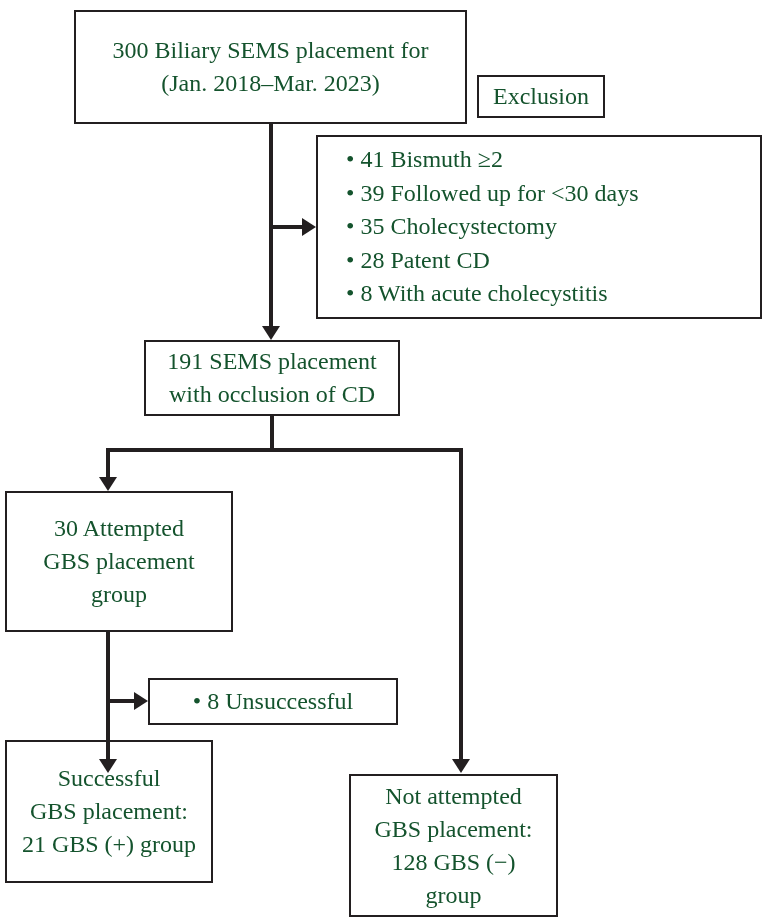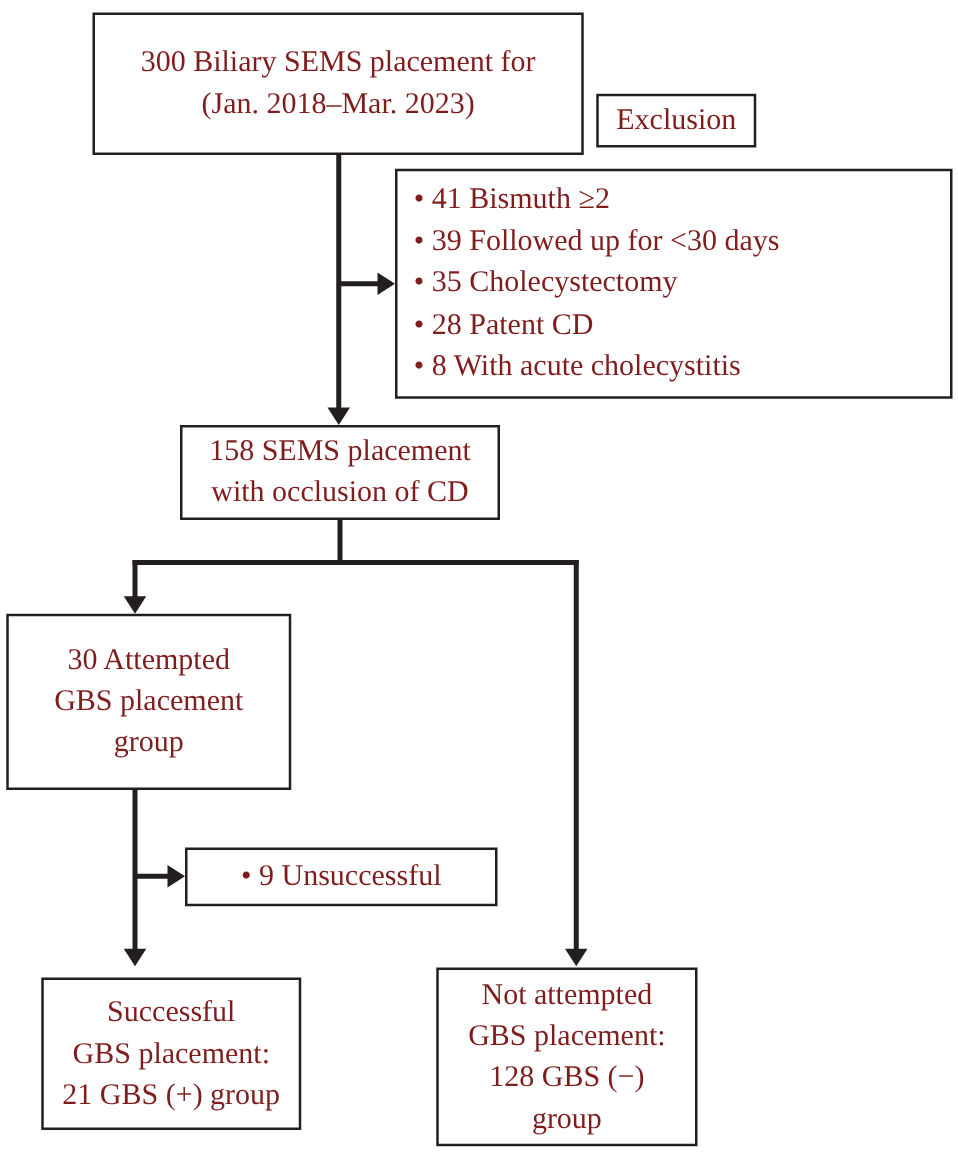--- a/index.html
+++ b/index.html
@@ -6,21 +6,21 @@
     margin: 0;
     padding: 0;
     background: #ffffff;
   }
   .canvas {
     position: relative;
     width: 766px;
     height: 922px;
     background: #ffffff;
     font-family: "Liberation Serif", "DejaVu Serif", serif;
-    color: #7f1d1d;
+    color: #14532d;
     overflow: hidden;
   }
   .box {
     position: absolute;
     border: 2px solid #231f20;
     background: #ffffff;
     box-sizing: border-box;
     display: flex;
     flex-direction: column;
     justify-content: center;
@@ -35,21 +35,21 @@
     border: 2px solid #231f20;
     background: #ffffff;
     box-sizing: border-box;
     display: flex;
     flex-direction: column;
     justify-content: center;
     align-items: flex-start;
     text-align: left;
     font-size: 24px;
     line-height: 33.5px;
-    padding-left: 13px;
+    padding-left: 28px;
   }
   .list-box .item { white-space: nowrap; }
   .hline, .vline {
     position: absolute;
     background: #231f20;
   }
   .arrow-down {
     position: absolute;
     width: 0; height: 0;
     border-left: 9px solid transparent;
@@ -80,35 +80,35 @@
 
   <div class="list-box" style="left:316px; top:135px; width:446px; height:184px;">
     <div class="item">• 41 Bismuth ≥2</div>
     <div class="item">• 39 Followed up for &lt;30 days</div>
     <div class="item">• 35 Cholecystectomy</div>
     <div class="item">• 28 Patent CD</div>
     <div class="item">• 8 With acute cholecystitis</div>
   </div>
 
   <div class="box" style="left:144px; top:340px; width:256px; height:76px;">
-    <div class="bline">158 SEMS placement</div>
+    <div class="bline">191 SEMS placement</div>
     <div class="bline">with occlusion of CD</div>
   </div>
 
   <div class="box" style="left:5px; top:491px; width:228px; height:141px;">
     <div class="bline">30 Attempted</div>
     <div class="bline">GBS placement</div>
     <div class="bline">group</div>
   </div>
 
   <div class="box" style="left:148px; top:678px; width:250px; height:47px;">
-    <div class="bline">• 9 Unsuccessful</div>
+    <div class="bline">• 8 Unsuccessful</div>
   </div>
 
-  <div class="box" style="left:5px; top:782px; width:208px; height:122px;margin-left:28px;">
+  <div class="box" style="left:5px; top:740px; width:208px; height:143px;">
     <div class="bline">Successful</div>
     <div class="bline">GBS placement:</div>
     <div class="bline">21 GBS (+) group</div>
   </div>
 
   <div class="box" style="left:349px; top:774px; width:209px; height:143px; line-height:33px;">
     <div class="bline">Not attempted</div>
     <div class="bline">GBS placement:</div>
     <div class="bline">128 GBS (−)</div>
     <div class="bline">group</div>

